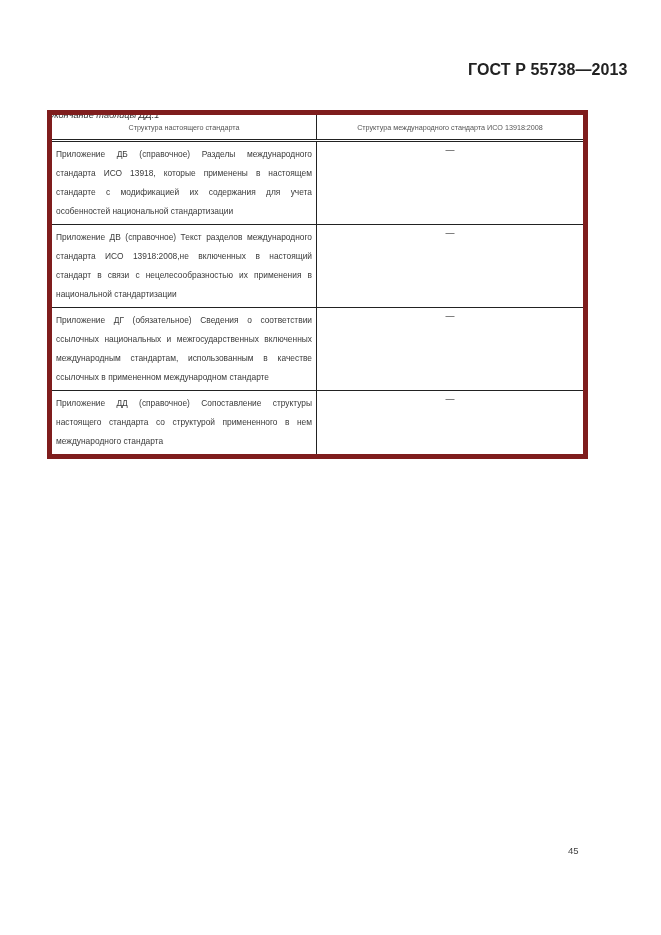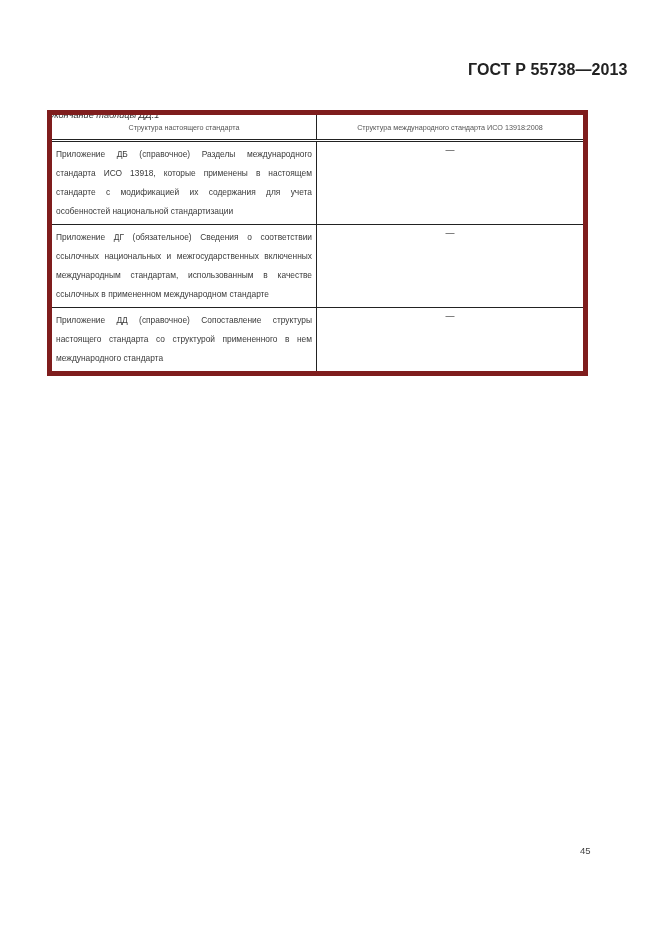--- a/index.html
+++ b/index.html
@@ -42,21 +42,21 @@
     hyphens: manual;
   }
   td .dash {
     text-align: center; font-size: 9px; line-height: 10.6px; color: #333;
     padding-top: 3px;
   }
   col.c1 { width: 267px; }
   col.c2 { width: 269px; }
   .page-number {
     position: absolute; left: 568px; top: 845px;
-    font-size: 9.5px; color: #444; margin-left: 12px;
+    font-size: 9.5px; color: #444;
   }
 </style>
 </head>
 <body>
 
 <div class="header-code">ГОСТ Р 55738—2013</div>
 
 <div class="caption">Окончание таблицы ДД.1</div>
 
 <table class="main">
@@ -72,20 +72,28 @@
   </thead>
   <tbody>
     <tr style="height:55px">
       <td>
           <div class="cell-text">Приложение ДБ (справочное) Разделы международного стандарта ИСО 13918, которые применены в настоящем стандарте с модификацией их содержания для учета особенностей национальной стандартизации</div>
         </td>
       <td>
           <div class="dash">—</div>
         </td>
     </tr>
+    <tr style="height:53px">
+      <td>
+          <div class="cell-text">Приложение ДВ (справочное) Текст разделов международного стандарта ИСО 13918:2008,не включенных в настоящий стандарт в связи с нецелесообразностью их применения в национальной стандартизации</div>
+        </td>
+      <td>
+          <div class="dash">—</div>
+        </td>
+    </tr>
     <tr style="height:68px">
       <td>
           <div class="cell-text">Приложение ДГ (обязательное) Сведения о соответствии ссылочных национальных и межгосударственных включенных международным стандартам, использованным в качестве ссылочных в примененном международном стандарте</div>
         </td>
       <td>
           <div class="dash">—</div>
         </td>
     </tr>
     <tr style="height:47px">
       <td>

